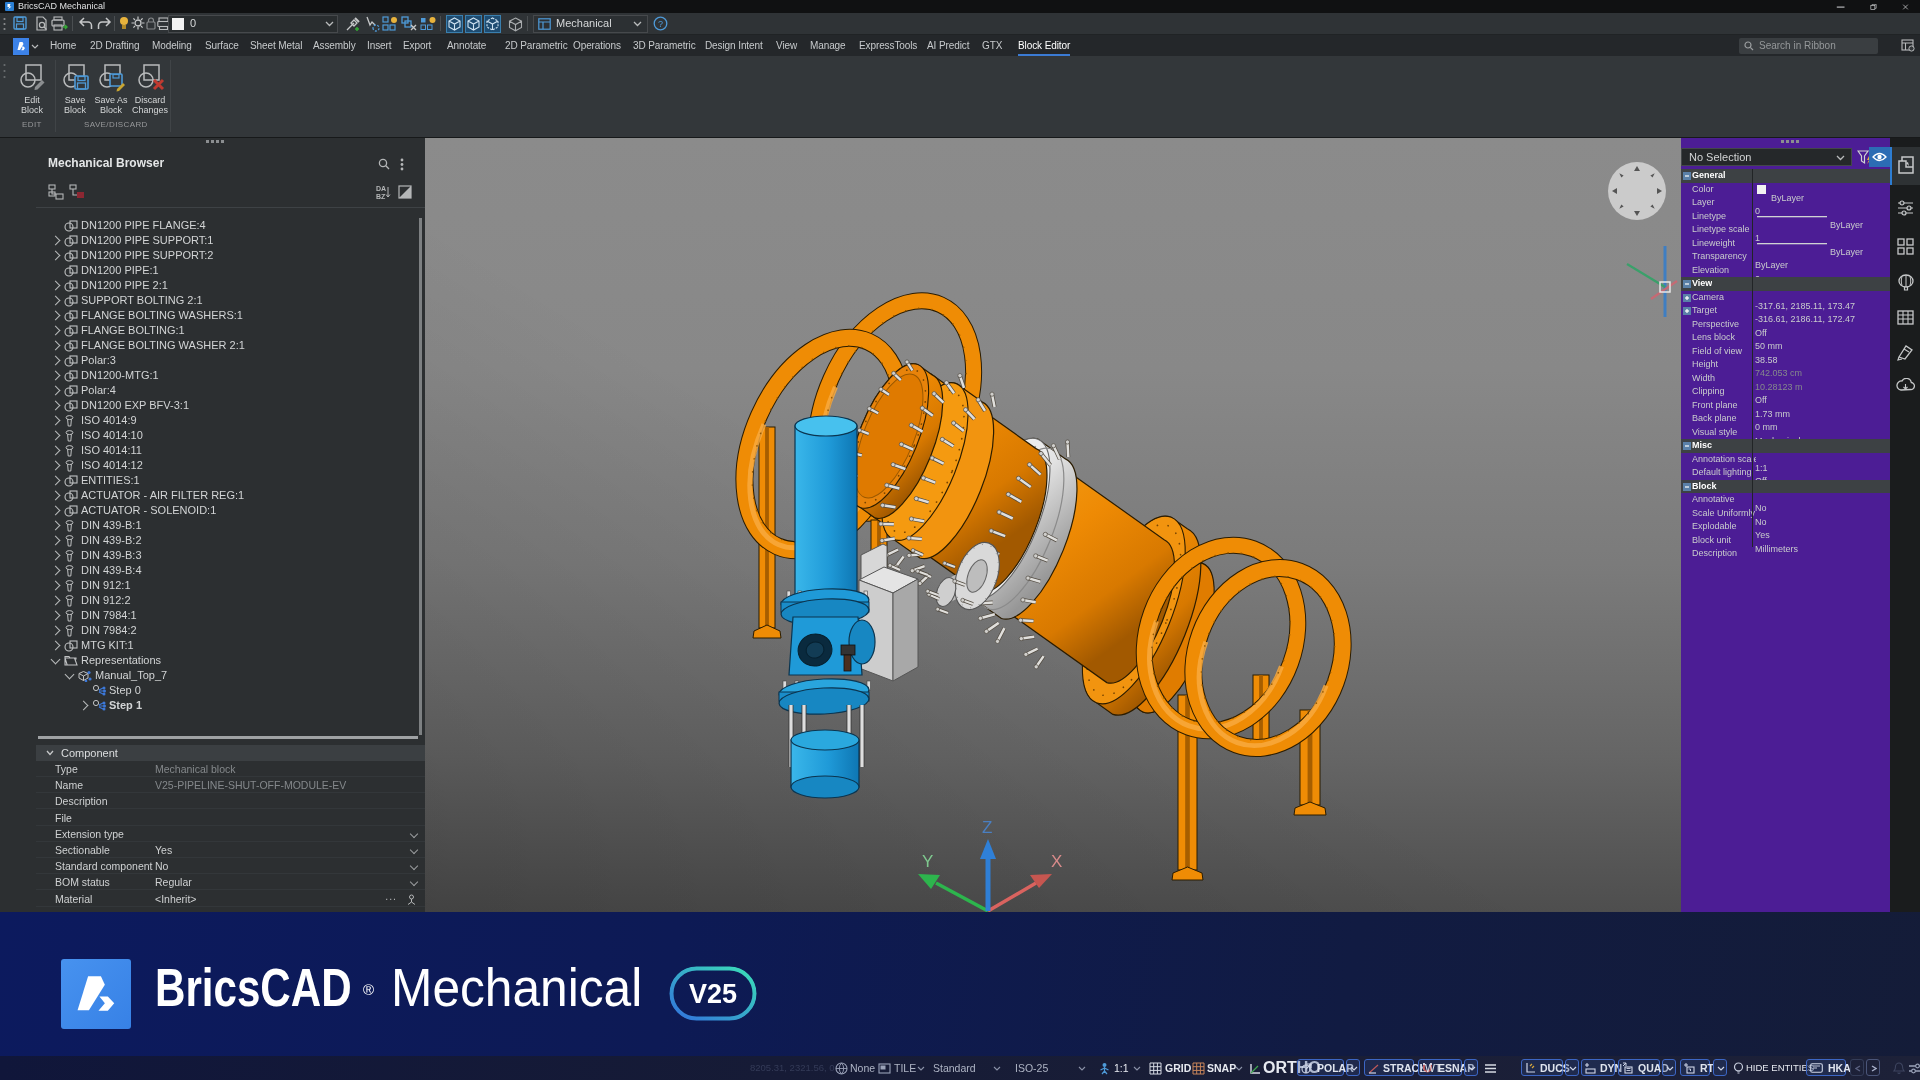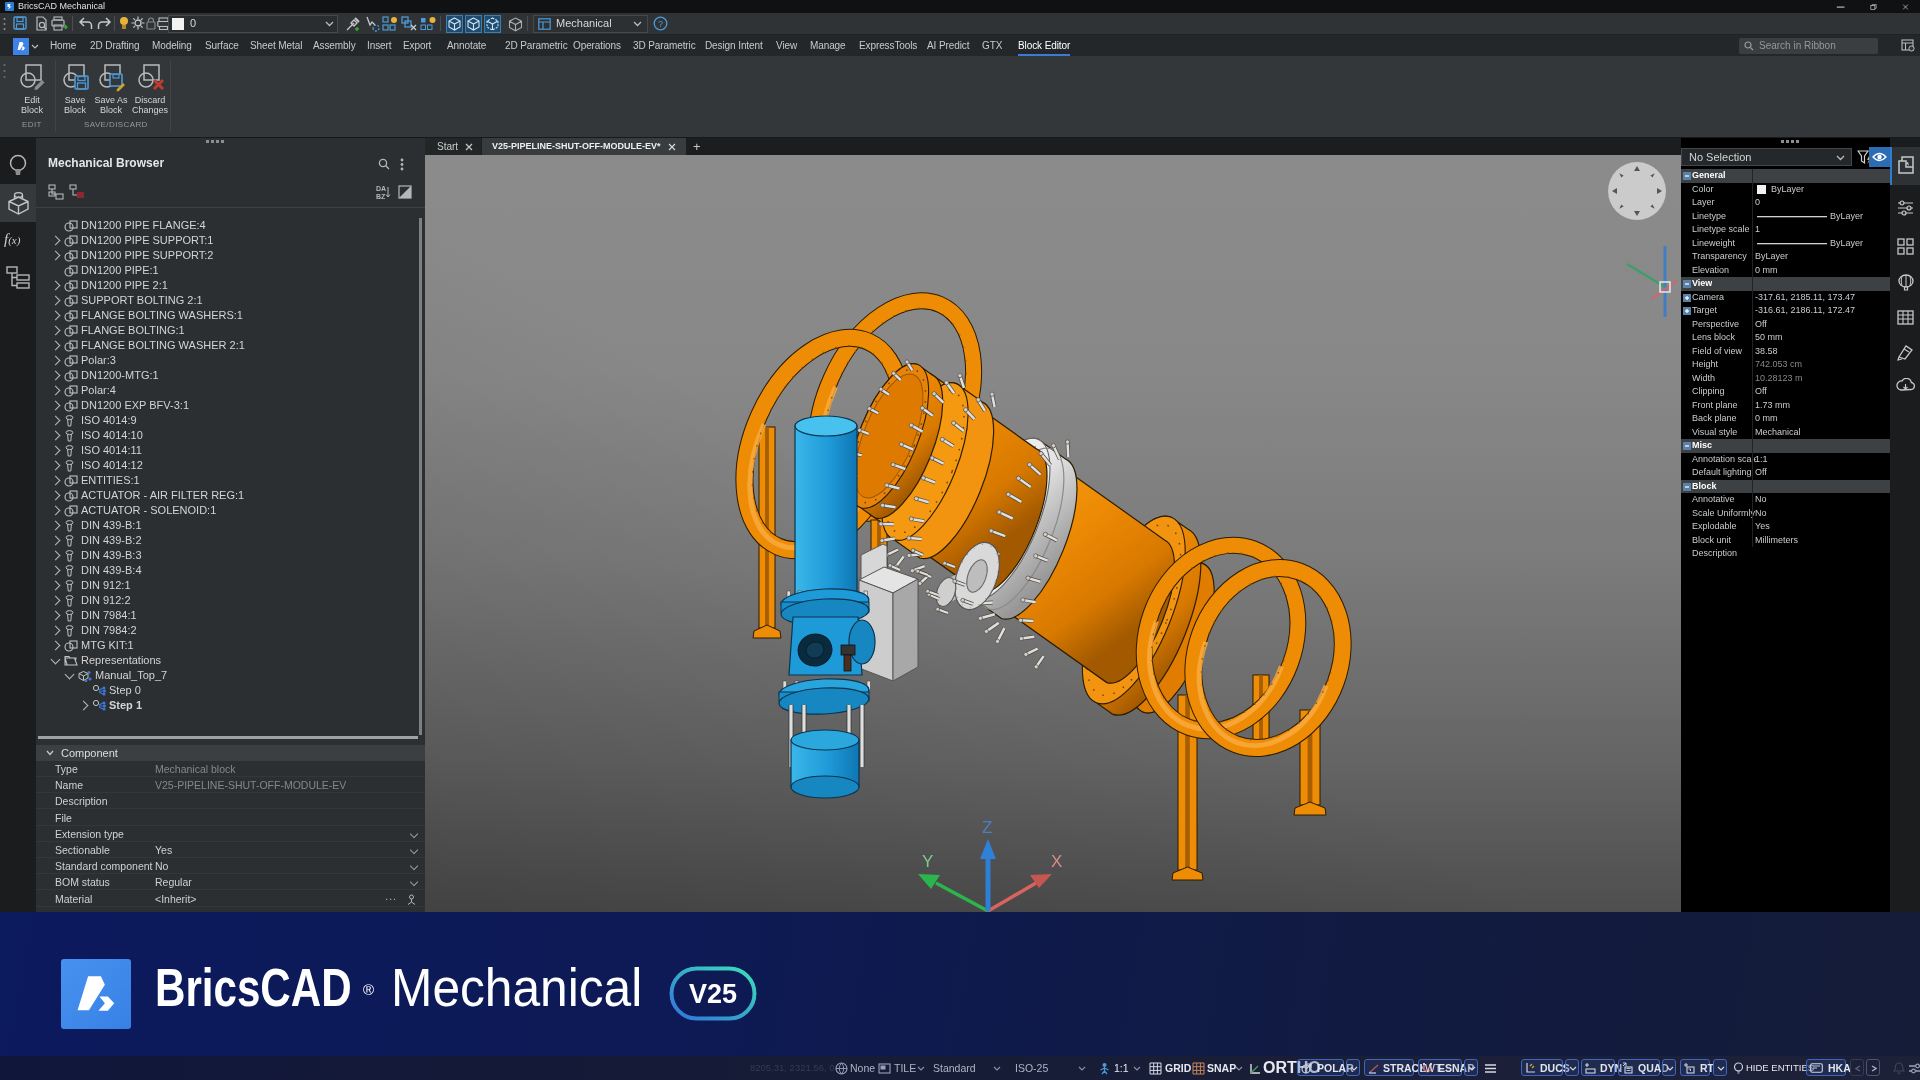--- a/index.html
+++ b/index.html
@@ -51,24 +51,24 @@
   .crow .val { position:absolute; left:119px; }
   .crow .dim { color:#84888b; }
   .cchev { position:absolute; right:8px; top:5px; width:6px; height:6px; border-right:1.3px solid #9a9d9f; border-bottom:1.3px solid #9a9d9f; transform:rotate(45deg); }
 
   
   #viewport { left:425px; top:0; width:1256px; height:774px; background:linear-gradient(to top right, rgba(0,0,0,.16), rgba(0,0,0,0) 45%), linear-gradient(180deg,#8b8b8b 0%,#888888 30%,#7b7b7b 55%,#656565 80%,#4e4e4e 100%); }
   #vptabs { position:absolute; left:0; top:0; width:1256px; height:17px; background:#1b1d1f; }
   .vtab { position:absolute; top:0; height:17px; line-height:17px; font-size:10px; color:#cbcdce; white-space:nowrap; }
 
   
-  #rpanel { left:1681px; top:0; width:209px; height:774px; background:#000000; }
+  #rpanel { left:1681px; top:0; width:209px; height:774px; background:#4c1d95; }
   .prow { position:absolute; left:0; width:209px; height:13.5px; font-size:9px; line-height:13.5px; color:#c9cccd; }
   .prow .lab { position:absolute; left:11px; top:0; max-width:64px; overflow:hidden; white-space:nowrap; }
-  .prow .val { position:absolute; left:74px; top:0; }
+  .prow .val { position:absolute; left:74px; top:9px; }
   .prow.head { background:#3d4144; color:#fff; font-weight:bold; }
   .prow.head .lab { max-width:150px;text-align:right; }
   .prow .dim { color:#85898c; }
 
   
   #rstrip { left:1890px; top:0; width:30px; height:774px; background:#1a1c1d; }
 
   
   #banner { left:0; top:912px; width:1920px; height:144px; background:linear-gradient(100deg,#0c1a5e 0%,#0d1a55 35%,#111b42 70%,#141c38 100%); }
   #blogo { position:absolute; left:61px; top:47px; width:70px; height:70px; border-radius:3px; background:linear-gradient(135deg,#4792ef,#3781e6); }
@@ -298,39 +298,20 @@
           <path d="M18 18 L27 27 M27 18 L18 27" stroke="#c03a30" stroke-width="3"></path>
         </svg></div>
       Discard<br>Changes
     </div>
     <span class="rgl" style="left:22px">EDIT</span>
     <span class="rgl" style="left:84px">SAVE/DISCARD</span>
     <div class="rsep" style="left:55px"></div>
     <div class="rsep" style="left:170px"></div>
   </div>
   <div class="abs" id="main">
-    <div class="abs" id="lstrip">
-      <svg class="abs" style="left:7px;top:16px" width="22" height="24" viewBox="0 0 22 24">
-        <circle cx="11" cy="9" r="7.5" fill="none" stroke="#b4b6b7" stroke-width="1.5"></circle>
-        <path d="M8 15 L14 15 L13 21 L9 21 Z" fill="#8b8e90"></path>
-      </svg>
-      <div class="abs" style="left:0;top:46px;width:36px;height:38px;background:#35393c"></div>
-      <svg class="abs" style="left:7px;top:52px" width="23" height="26" viewBox="0 0 23 26">
-        <path d="M11.5 7 L21 11.5 V19 L11.5 24 L2 19 V11.5 Z M2 11.5 L11.5 16 L21 11.5 M11.5 16 V24" fill="none" stroke="#c3c5c6" stroke-width="1.4"></path>
-        <ellipse cx="11.5" cy="5" rx="4" ry="2.4" fill="none" stroke="#c3c5c6" stroke-width="1.3"></ellipse>
-        <path d="M7.5 5 V8.5 M15.5 5 V8.5" stroke="#c3c5c6" stroke-width="1.3"></path>
-      </svg>
-      <div class="abs" style="left:4px;top:93px;color:#cfd1d2;font-size:15px;font-style:italic;font-family:'Liberation Serif',serif"><i>f</i><span style="font-size:11px">(x)</span></div>
-      <svg class="abs" style="left:6px;top:127px" width="25" height="24" viewBox="0 0 25 24">
-        <rect x="1" y="2" width="10" height="6" fill="none" stroke="#b4b6b7" stroke-width="1.4"></rect>
-        <rect x="11" y="10" width="12" height="5" fill="none" stroke="#b4b6b7" stroke-width="1.4"></rect>
-        <rect x="11" y="18" width="12" height="5" fill="none" stroke="#b4b6b7" stroke-width="1.4"></rect>
-        <path d="M6 8 V12.5 H11 M6 12.5 V20.5 H11" fill="none" stroke="#b4b6b7" stroke-width="1.4"></path>
-      </svg>
-    </div>
     <div class="abs" id="lpanel">
       <div class="abs" style="left:170px;top:2px;width:20px;height:3px;background:repeating-linear-gradient(90deg,#8b8e90 0 3px,transparent 3px 5px)"></div>
       <span id="mbheader">Mechanical Browser</span>
       <svg class="abs" style="left:342px;top:20px" width="12" height="12" viewBox="0 0 12 12">
         <circle cx="5" cy="5" r="3.6" fill="none" stroke="#b4b6b7" stroke-width="1.3"></circle>
         <path d="M7.8 7.8 L11 11" stroke="#b4b6b7" stroke-width="1.3"></path>
       </svg>
       <svg class="abs" style="left:364px;top:20px" width="4" height="13">
         <circle cx="2" cy="2" r="1.4" fill="#b4b6b7"></circle>
         <circle cx="2" cy="6.5" r="1.4" fill="#b4b6b7"></circle>
@@ -677,35 +658,20 @@
           <span class="val ">&lt;Inherit&gt;</span>
           <span class="abs" style="right:28px;top:-3px;color:#b4b6b7;letter-spacing:1px">...</span>
           <svg class="abs" style="right:8px;top:3px" width="11" height="11" viewBox="0 0 11 11">
             <circle cx="5.5" cy="3" r="2" fill="none" stroke="#b4b6b7" stroke-width="1"></circle>
             <path d="M5.5 5 V8 M2 10.5 L5.5 8 L9 10.5" fill="none" stroke="#b4b6b7" stroke-width="1"></path>
           </svg>
         </div>
       </div>
     </div>
     <div class="abs" id="viewport">
-      <div id="vptabs">
-        <div class="abs" style="left:0px;top:0;width:56px;height:17px;background:#232626">
-          <span class="vtab" style="left:12px">Start</span>
-          <svg style="position:absolute;left:40px;top:5px" width="8" height="8" viewBox="0 0 8 8">
-            <path d="M1 1 L7 7 M7 1 L1 7" stroke="#c6c8c9" stroke-width="1.2"></path>
-          </svg>
-        </div>
-        <div class="abs" style="left:57px;top:0;width:204px;height:17px;background:#383c3e">
-          <span class="vtab" style="left:10px;color:#eceeef;font-weight:bold;font-size:9px">V25-PIPELINE-SHUT-OFF-MODULE-EV*</span>
-          <svg style="position:absolute;left:186px;top:5px" width="8" height="8" viewBox="0 0 8 8">
-            <path d="M1 1 L7 7 M7 1 L1 7" stroke="#d6d8d9" stroke-width="1.2"></path>
-          </svg>
-        </div>
-        <span class="vtab" style="left:268px;font-size:13px;color:#c6c8c9">+</span>
-      </div>
       <svg class="abs" style="left:0;top:17px" width="1256" height="757" viewBox="0 0 1256 757">
 
         <g transform="translate(1212,36)">
           <circle r="29" fill="#d0d0d0" fill-opacity="0.92"></circle>
           <g fill="#555">
             <path d="M0 -25 L3 -20 L-3 -20 Z"></path>
             <path d="M0 25 L3 20 L-3 20 Z"></path>
             <path d="M-25 0 L-20 3 L-20 -3 Z"></path>
             <path d="M25 0 L20 3 L20 -3 Z"></path>
             <path d="M-17.7 -17.7 L-13.4 -15.6 L-15.6 -13.4 Z"></path>

